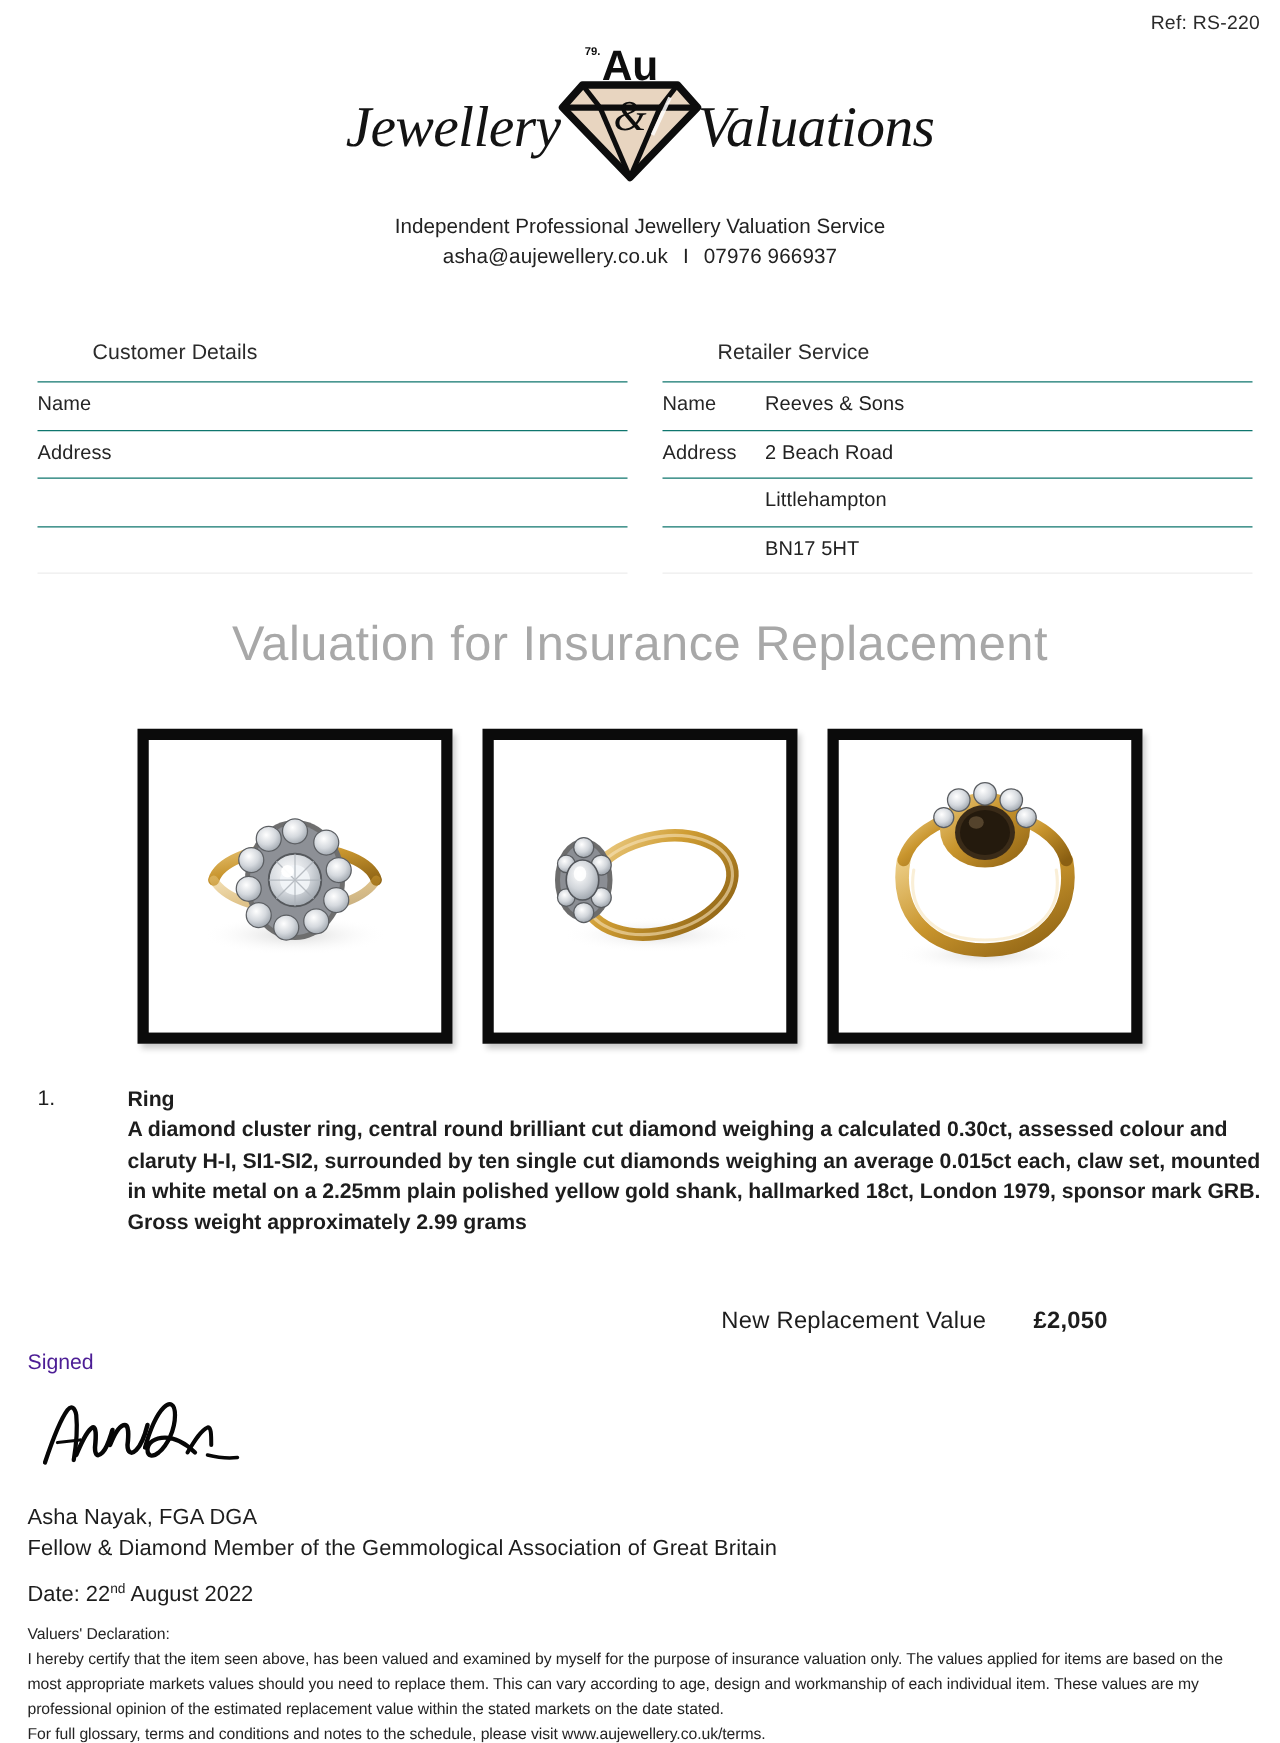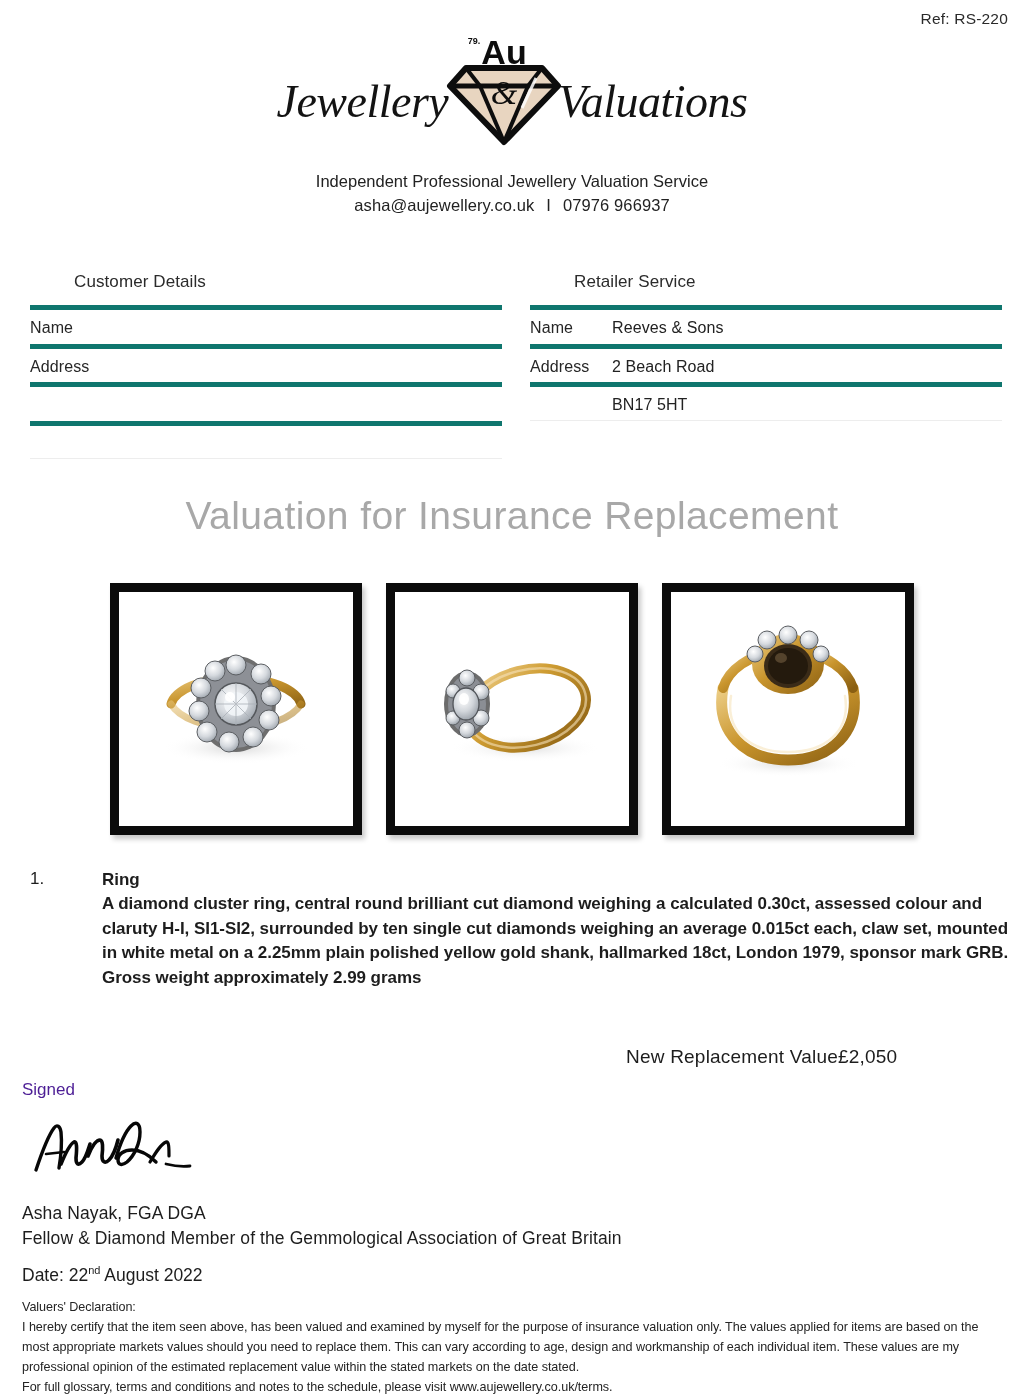--- a/index.html
+++ b/index.html
@@ -95,21 +95,21 @@
   .col-heading {
     font-size: 17px;
     color: #2b2b2b;
     padding-bottom: 13px;
     letter-spacing: 0.1px;
     margin-left: 44px;
   }
   .field-row {
     display: flex;
     align-items: flex-start;
-    border-top: 5px solid #0f766e;
+    border-top: 1px solid #0f766e;
     height: 38.5px;
     box-sizing: border-box;
     padding-top: 9px;
   }
   .field-row:last-child { border-bottom: 1px solid #ededed; }
   .field-label {
     font-size: 16px;
     color: #262626;
     width: 82px;
     flex: 0 0 82px;
@@ -184,27 +184,27 @@
 
   
   .value-line {
     position: absolute;
     top: 1046px;
     left: 0;
     width: 1024px;
     display: flex;
     justify-content: flex-end;
     align-items: baseline;
-    padding-right: 51px;
+    padding-right: 100px;
     box-sizing: border-box;
     font-size: 19px;
     color: #1d1d1d;
   }
   .value-label  { letter-spacing: 0.2px; }
-  .value-amount { width: 135px; text-align: left; letter-spacing: 0.2px; }
+  .value-amount { width: 135px; text-align: center; letter-spacing: 0.2px; font-weight: bold; }
 
   
   .signed-label {
     position: absolute;
     top: 1080px;
     left: 22px;
     font-size: 17px;
     color: #4c1d95;
   }
   .signature {
@@ -332,20 +332,24 @@
   <div class="details-col right">
     <div class="col-heading">Retailer Service</div>
 
     <div class="field-row">
       <span class="field-label">Name</span>
       <span class="field-value">Reeves &amp; Sons</span>
     </div>
     <div class="field-row">
       <span class="field-label">Address</span>
       <span class="field-value">2 Beach Road</span>
+    </div>
+    <div class="field-row">
+      <span class="field-label"></span>
+      <span class="field-value">Littlehampton</span>
     </div>
     <div class="field-row">
       <span class="field-label"></span>
       <span class="field-value">BN17 5HT</span>
     </div>
   </div>
 
 </div>
 
 <div class="main-title">Valuation for Insurance Replacement</div>

